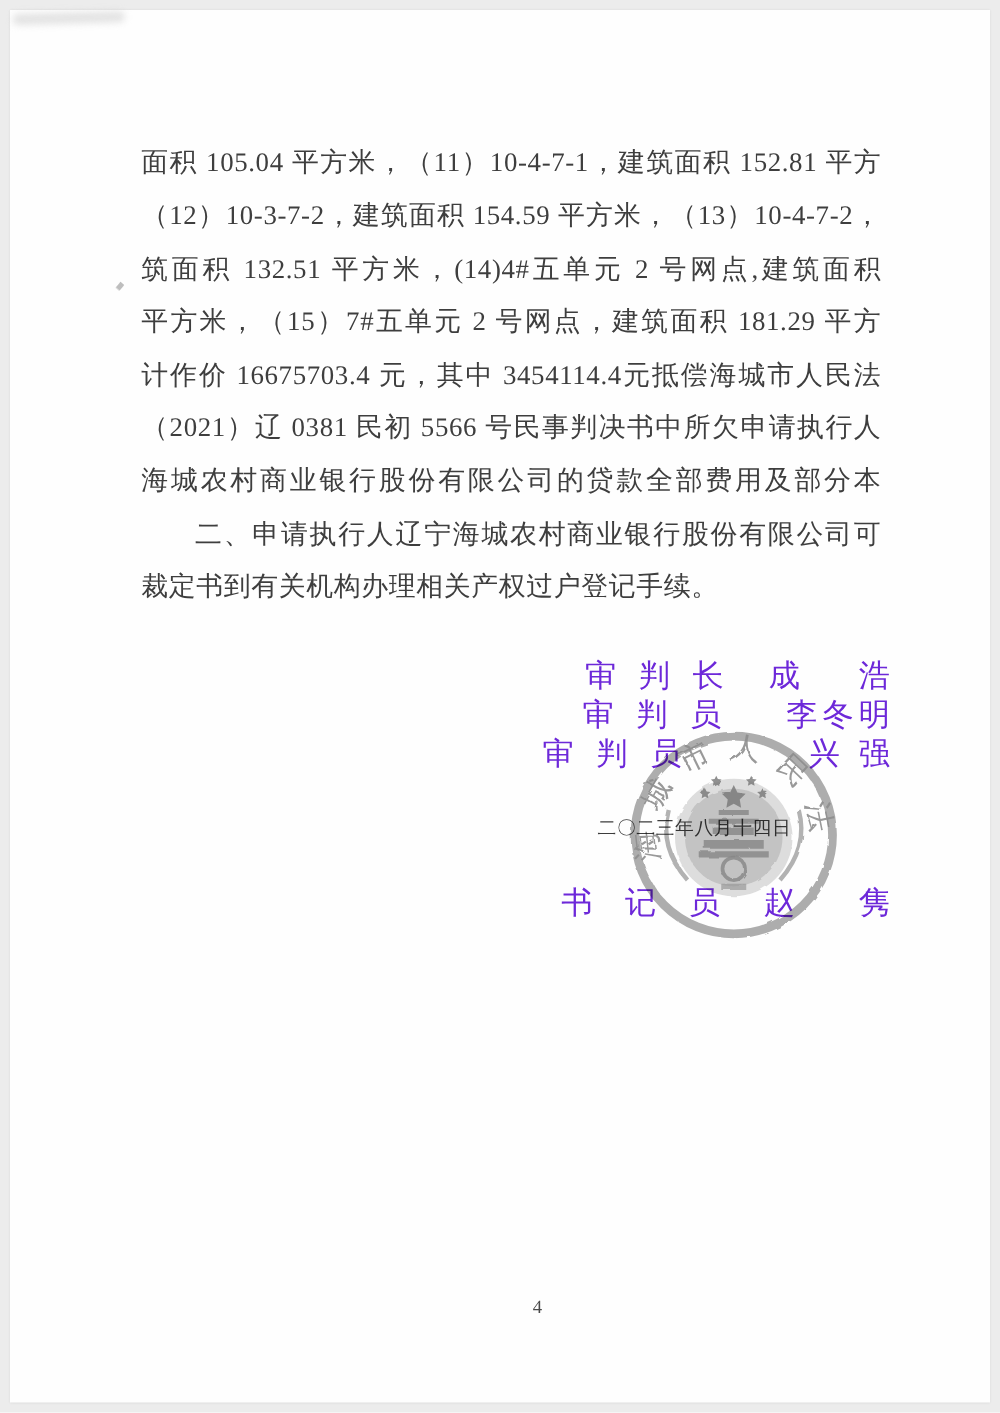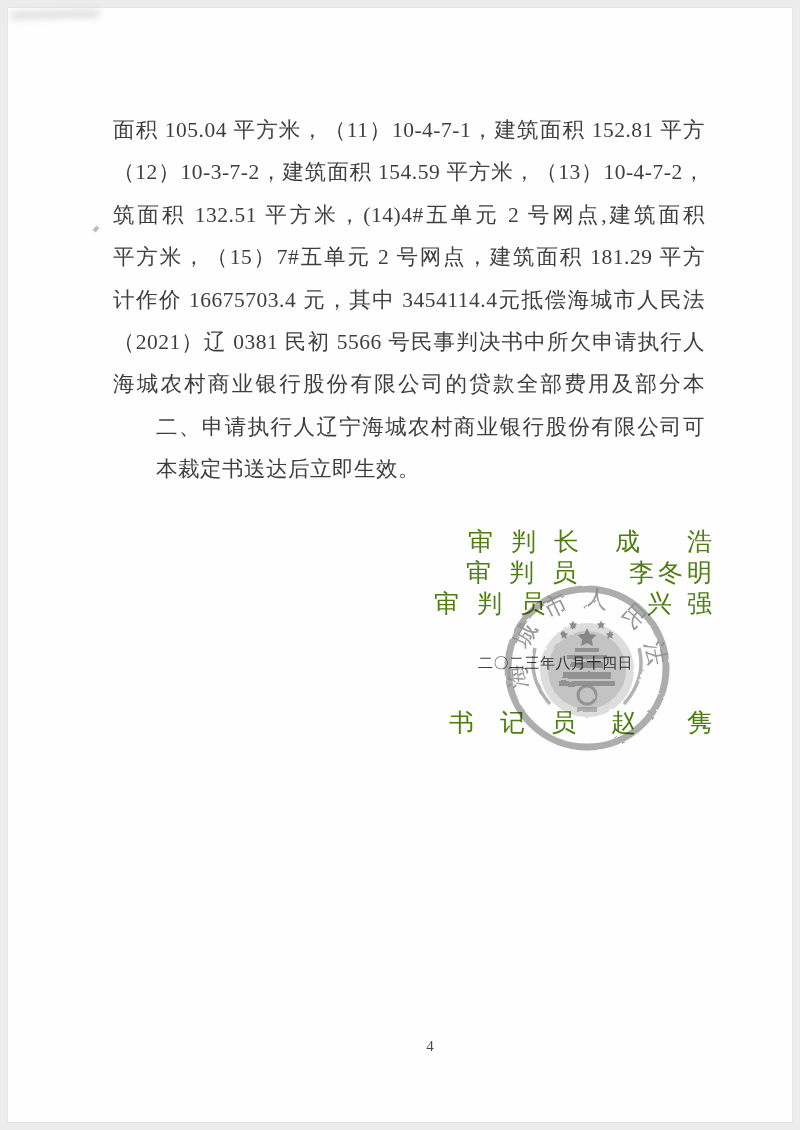--- a/index.html
+++ b/index.html
@@ -32,21 +32,21 @@
   .line{
     height:42.4px;line-height:42.4px;overflow:hidden;
     text-align:justify;white-space:normal;
   }
   .jf{text-align-last:justify;}
   .short{text-align-last:left;}
   .indent{text-indent:2em;}
   
   .sig-row{
     position:absolute;right:80px;height:30px;line-height:30px;
-    font-size:25px;color:#4d7c0f;white-space:nowrap;
+    font-size:25px;color:#6d28d9;white-space:nowrap;
   }
   .sig-row .lbl{letter-spacing:18px;}
   .r1{top:519px;} .r1 .nm{letter-spacing:47px;margin-left:18px;margin-right:-47px;}
   .r2{top:550px;} .r2 .nm{letter-spacing:4px;margin-left:34px;margin-right:-4px;}
   .r3{top:581px;} .r3 .nm{letter-spacing:15px;margin-left:84px;margin-right:-15px;}
   .rc{top:700px;}
   .rc .lbl{letter-spacing:26px;}
   .rc .nm{letter-spacing:51px;margin-left:9px;margin-right:-51px;}
   .date-row{
     position:absolute;left:470px;top:640px;height:30px;line-height:30px;
@@ -72,21 +72,21 @@
 
   <div class="body-text">
     <div class="line jf">面积 105.04 平方米，（11）10-4-7-1，建筑面积 152.81 平方米，</div>
     <div class="line jf">（12）10-3-7-2，建筑面积 154.59 平方米，（13）10-4-7-2，建</div>
     <div class="line jf">筑面积 132.51 平方米，(14)4#五单元 2 号网点,建筑面积 180.42</div>
     <div class="line jf">平方米，（15）7#五单元 2 号网点，建筑面积 181.29 平方米。总</div>
     <div class="line jf">计作价 16675703.4 元，其中 3454114.4元抵偿海城市人民法院</div>
     <div class="line jf">（2021）辽 0381 民初 5566 号民事判决书中所欠申请执行人辽宁</div>
     <div class="line short">海城农村商业银行股份有限公司的贷款全部费用及部分本金。</div>
     <div class="line jf indent">二、申请执行人辽宁海城农村商业银行股份有限公司可持本</div>
-    <div class="line short indent">本裁定书送达后立即生效。</div>
+    <div class="line short">裁定书到有关机构办理相关产权过户登记手续。</div>
   </div>
 
   <div>
     <div class="sig-row r1">
       <span class="lbl">审判长</span><span class="nm">成浩</span>
     </div>
     <div class="sig-row r2">
       <span class="lbl">审判员</span><span class="nm">李冬明</span>
     </div>
     <div class="sig-row r3">

